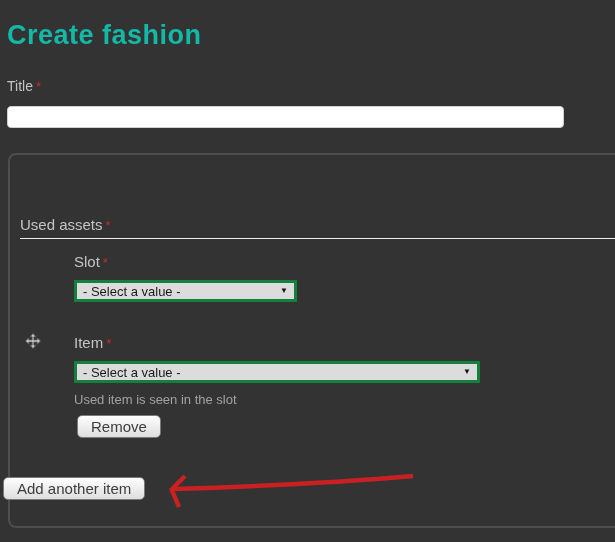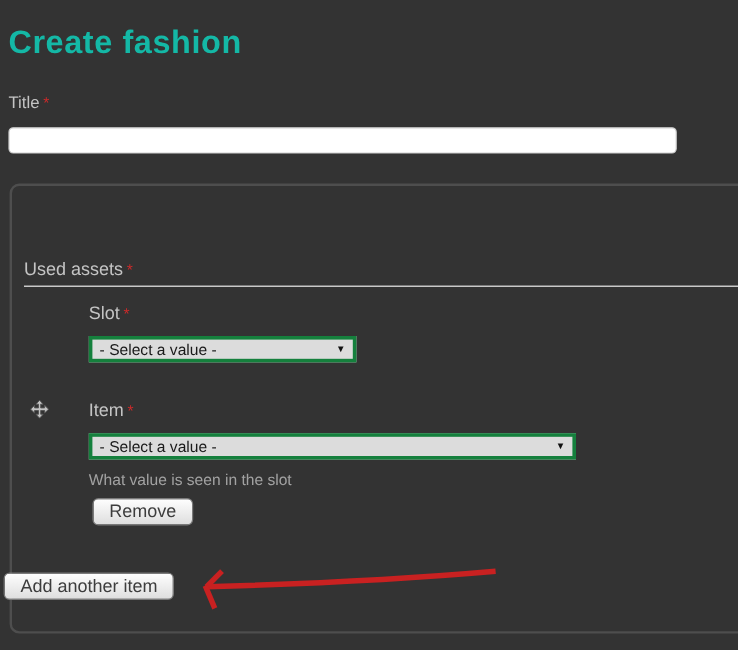--- a/index.html
+++ b/index.html
@@ -151,21 +151,21 @@
     <span class="field-label-lg">Item</span><span class="req">*</span>
   </div>
 
   <div class="abs select-wrap" style="left:74px; top:361px; width:406px;">
     <select>
       <option>- Select a value -</option>
     </select>
     <span class="select-caret">▼</span>
   </div>
 
-  <div class="abs help-text" style="left:74px; top:392px;">What value is seen in the slot</div>
+  <div class="abs help-text" style="left:74px; top:392px;">Used item is seen in the slot</div>
 
   <button class="abs btn" style="left:77px; top:415px;">Remove</button>
 
 
   <button class="abs btn" style="left:3px; top:477px;">Add another item</button>
 
   <svg class="abs arrow-annotation" width="262" height="62" viewBox="0 0 262 62">
     <path d="M253 24 Q150 33 13 37" fill="none" stroke="#c92121" stroke-width="4.5"></path>
     <path d="M12 37 L25 24" fill="none" stroke="#c92121" stroke-width="4.5"></path>
     <path d="M11 36 L19 55" fill="none" stroke="#c92121" stroke-width="4.5"></path>

